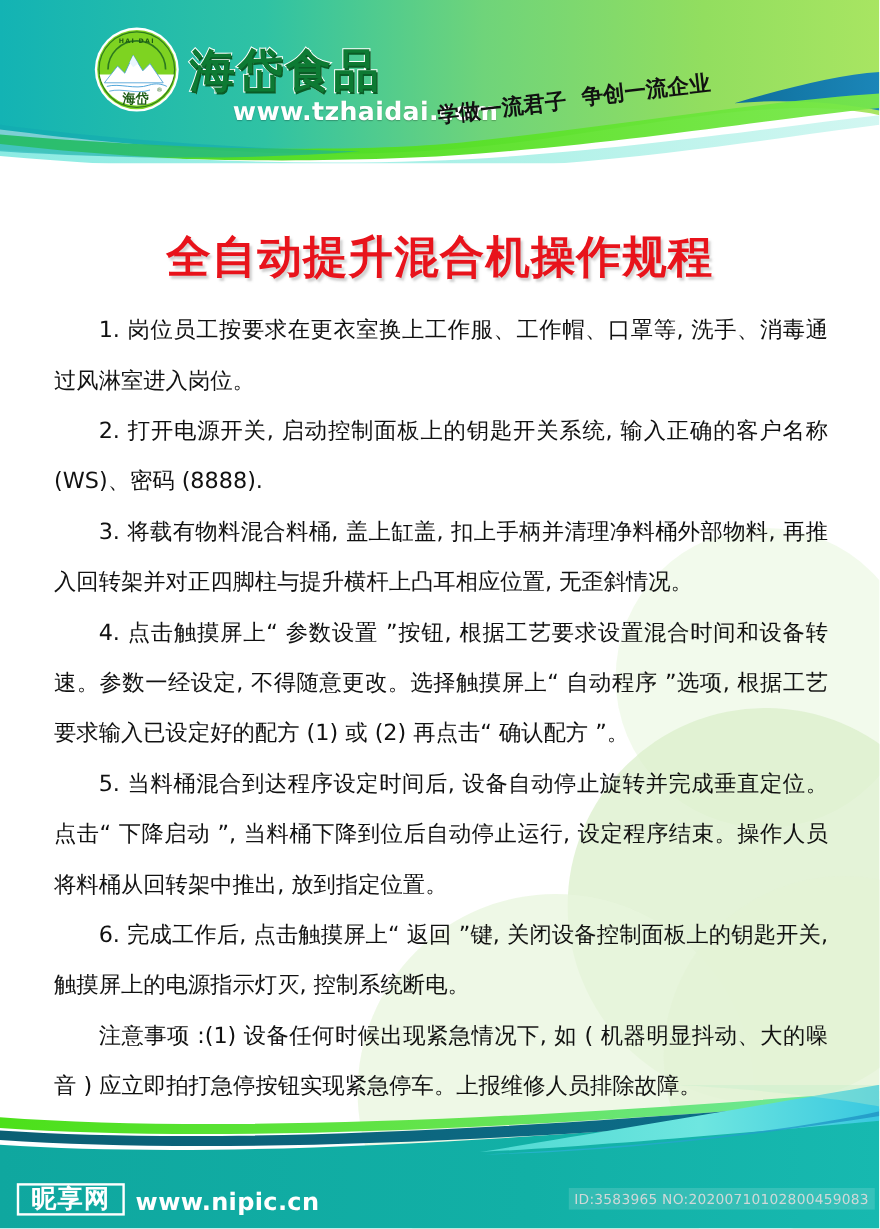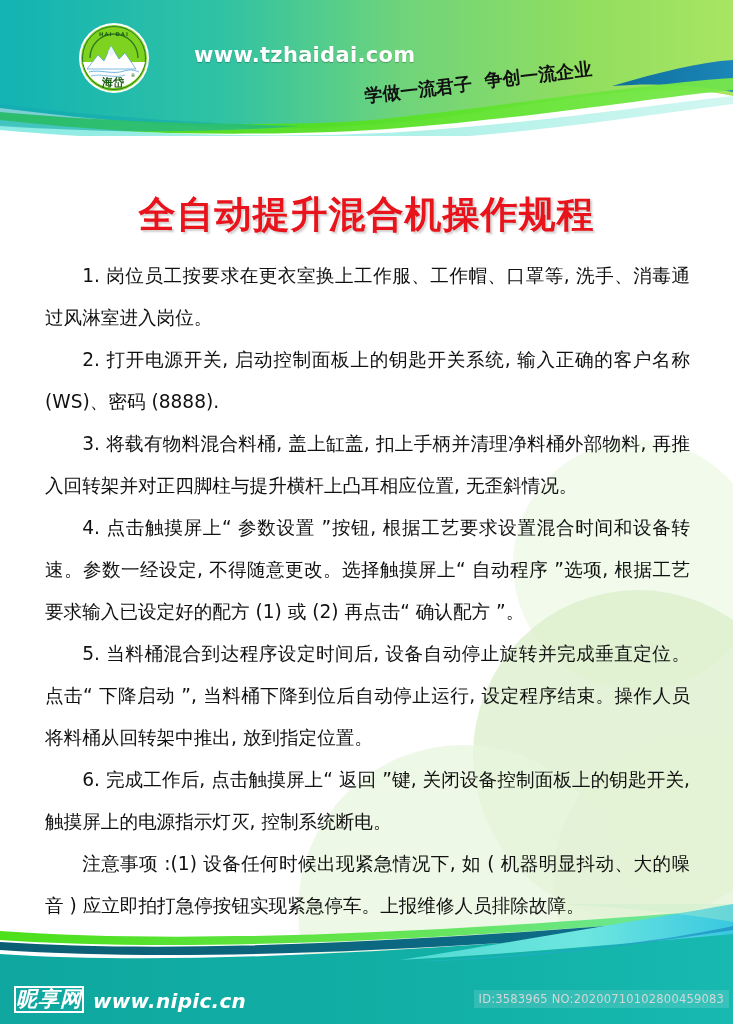--- a/index.html
+++ b/index.html
@@ -101,27 +101,26 @@
   .footer svg{display:block;width:733px;height:120px;}
   .footer-brand{
     position:absolute;left:14px;bottom:11px;z-index:7;
     display:flex;align-items:flex-end;gap:9px;
   }
   .fb-cn{
     font-family:"DejaVu Sans","Liberation Sans",sans-serif;
     font-size:21px;font-weight:bold;color:#ffffff;
     letter-spacing:1px;
     border:2px solid #ffffff;
-    padding:0 0;
+    padding:0 10px;
     line-height:23px;
-    font-style:italic;
   }
   .fb-url{
     font-family:"DejaVu Sans","Liberation Sans",sans-serif;
-    font-size:20px;font-weight:bold;font-style:italic;color:#ffffff;
+    font-size:20px;font-weight:bold;color:#ffffff;
     letter-spacing:.3px;line-height:23px;
   }
   .footer-id{
     position:absolute;right:4px;bottom:16px;z-index:7;
     font-family:"DejaVu Sans","Liberation Sans",sans-serif;
     font-size:11.5px;color:#cfd8d8;
     background:rgba(255,255,255,.14);
     padding:2px 5px;
     letter-spacing:.2px;
     white-space:nowrap;
@@ -198,20 +197,21 @@
         <path d="M13,54 C24,51 35,57 47,53" fill="none" stroke="#4aa3d8" stroke-width=".7"></path>
 
         <text x="36" y="14" text-anchor="middle" font-family="DejaVu Sans, sans-serif" font-size="5.2" font-weight="bold" fill="#1d5c14" letter-spacing="1.1">HAI   DAI</text>
 
         <text x="35" y="64" text-anchor="middle" font-family="DejaVu Sans, sans-serif" font-size="11" font-weight="bold" fill="#1d5c14">海岱</text>
         <text x="55" y="55" text-anchor="middle" font-family="DejaVu Sans, sans-serif" font-size="5" fill="#1d5c14">®</text>
       </svg>
     </div>
 
     <div class="brand">
+      <div class="brand-cn">海岱食品</div>
       <div class="brand-url">www.tzhaidai.com</div>
     </div>
 
     <div class="slogan slogan-1">学做一流君子</div>
     <div class="slogan slogan-2">争创一流企业</div>
   </div>
 
   <div class="title">全自动提升混合机操作规程</div>
 
   <div class="content">

